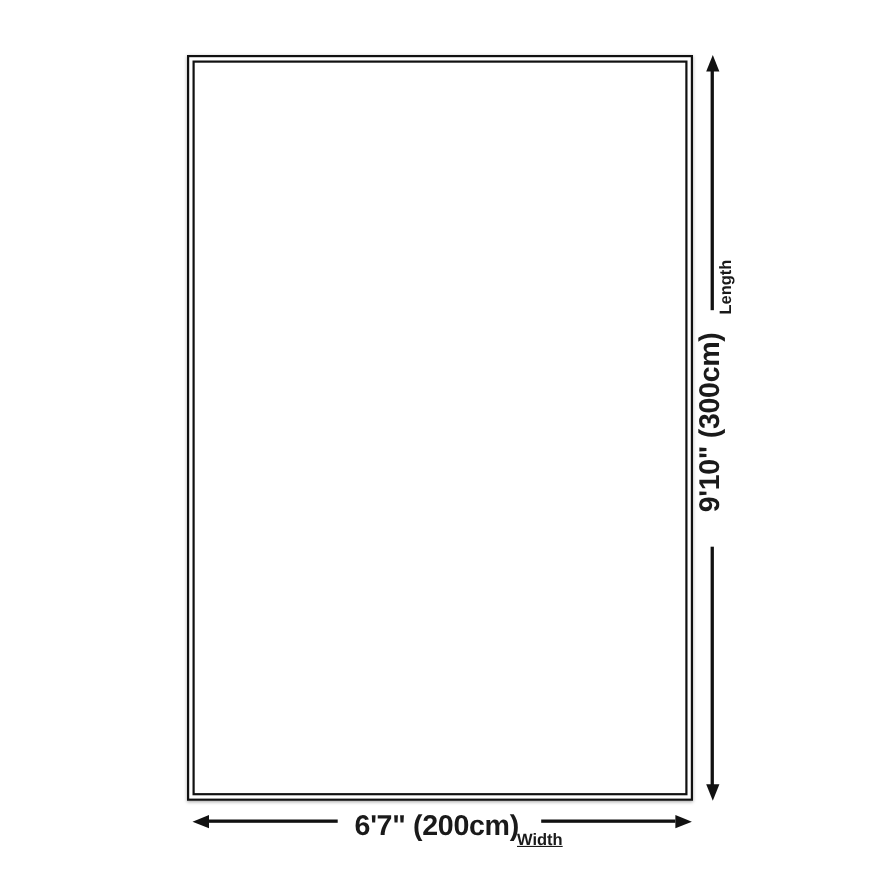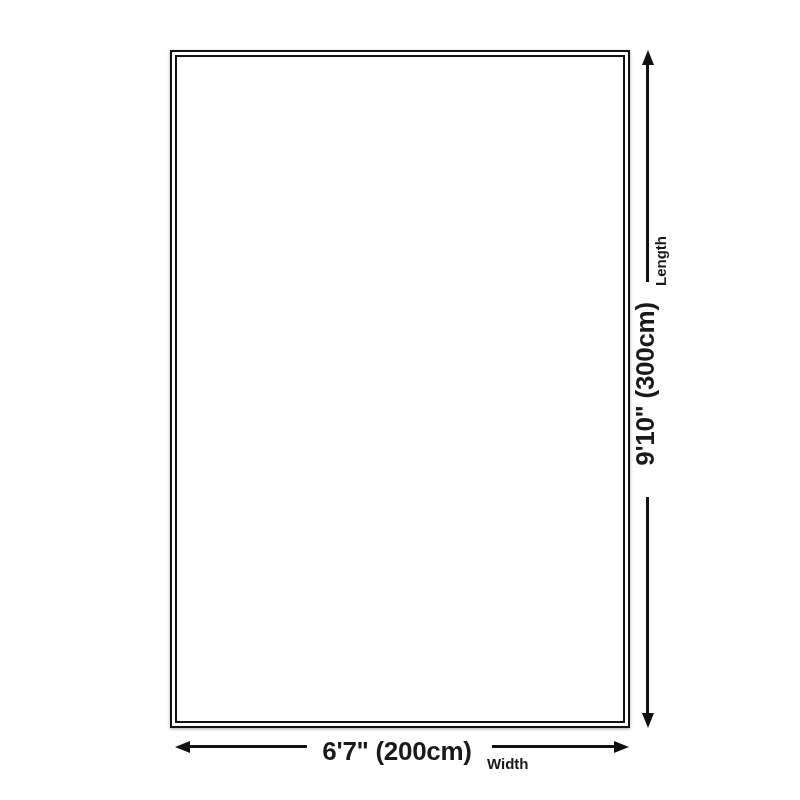--- a/index.html
+++ b/index.html
@@ -96,21 +96,21 @@
   }
   .centered {
     transform: translate(-50%, -50%);
   }
   .rot-centered {
     transform: translate(-50%, -50%) rotate(-90deg);
   }
   .length-value { left: 645px; top: 384px; }
   .length-label { left: 660px; top: 261px; }
   .width-value  { left: 397px; top: 751px; }
-  .width-label  { left: 487px; top: 755px; }
+  .width-label  { left: 470px; top: 755px; text-decoration: underline; }
 </style>
 </head>
 <body>
 
 <div class="stage">
 
   <div class="rug">
     <div class="rug-inner"></div>
   </div>
 

